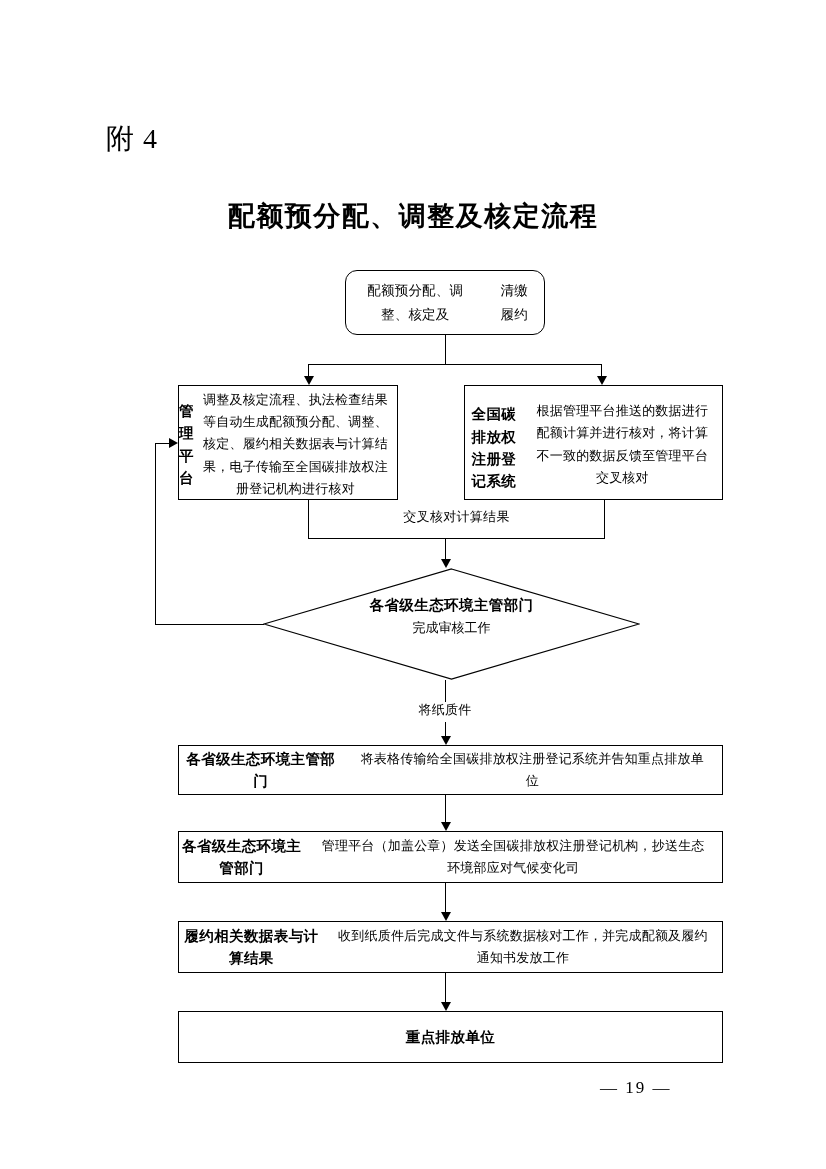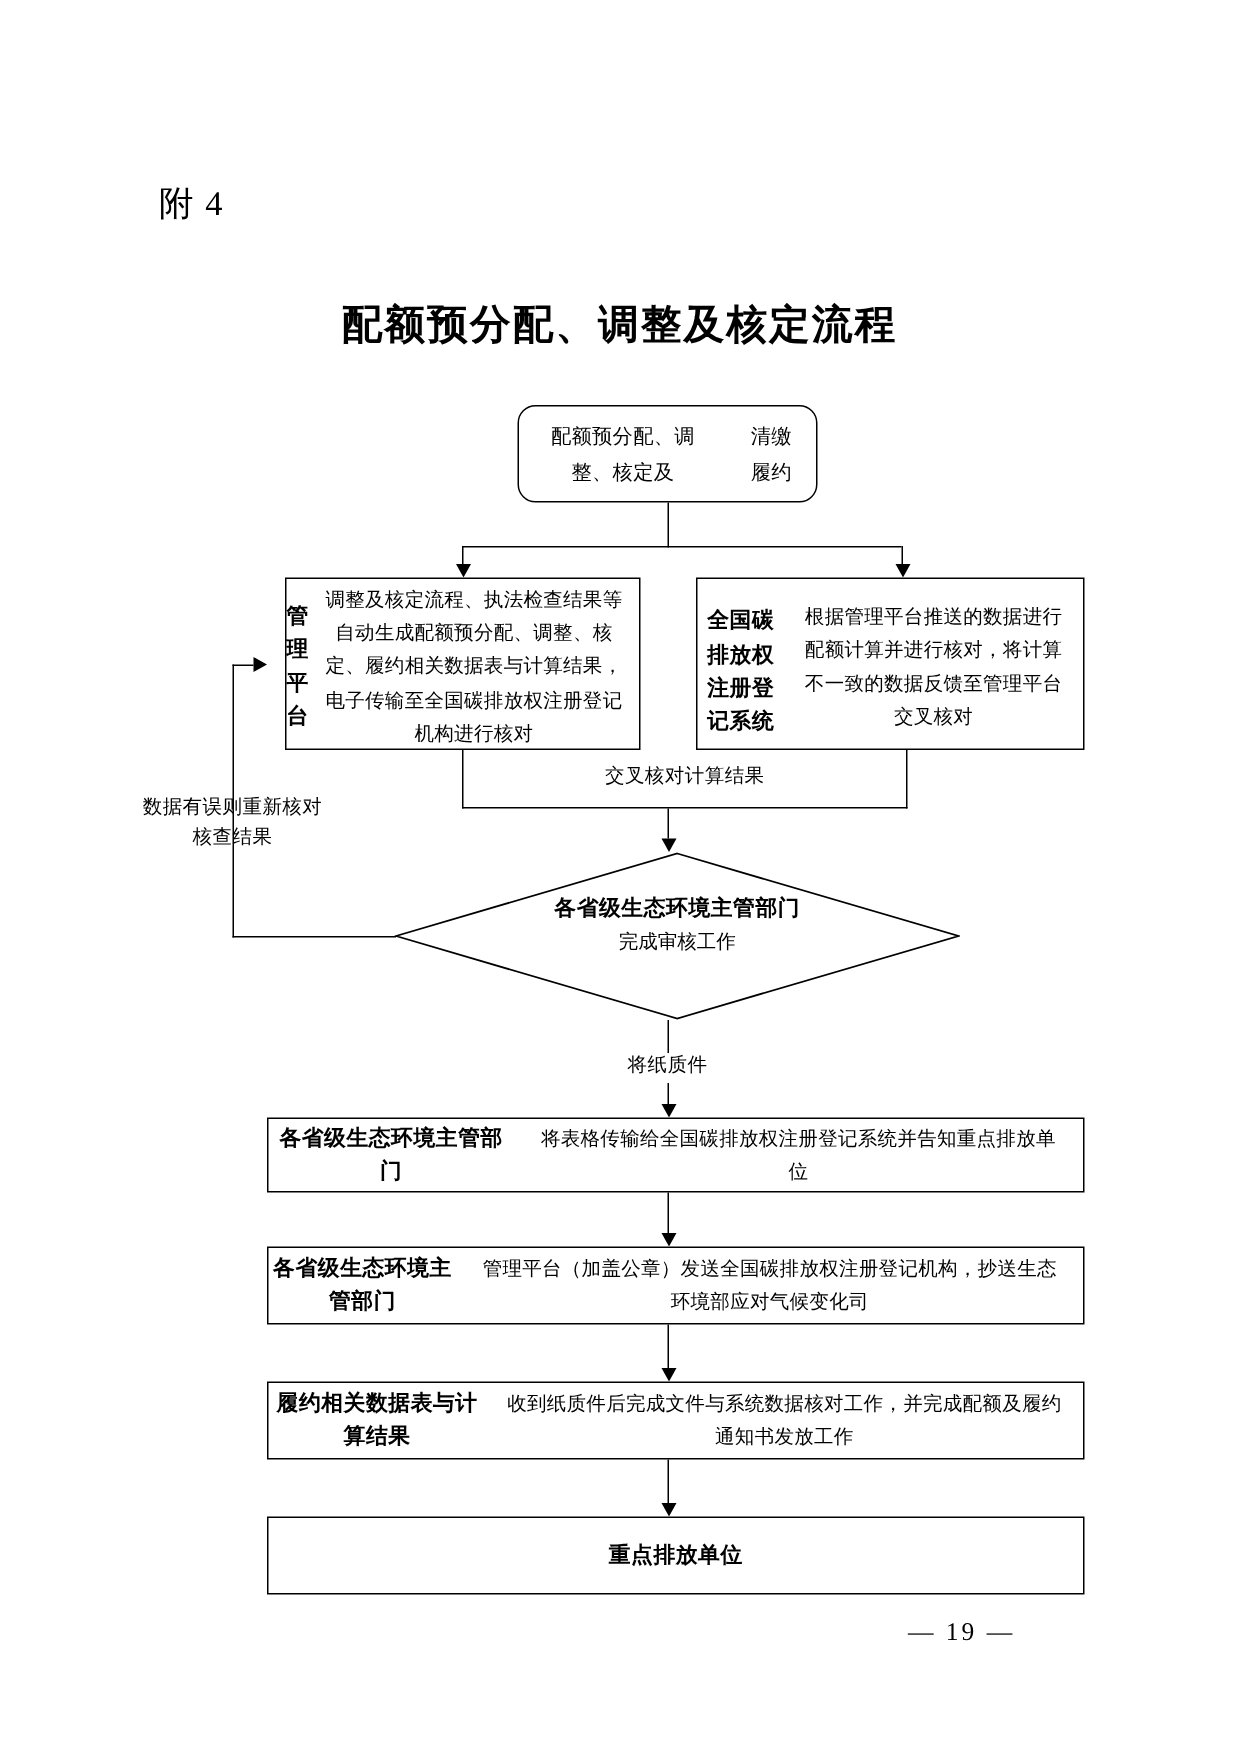--- a/index.html
+++ b/index.html
@@ -17,40 +17,40 @@
     height: 1169px;
     overflow: hidden;
     background: #ffffff;
   }
 
   
   .attach-label {
     position: absolute;
     left: 106px;
     top: 120px;
-    font-size: 23px;
+    font-size: 28px;
     letter-spacing: 1px;
     white-space: nowrap;
   }
   .doc-title {
     position: absolute;
     left: 0;
     top: 198px;
     width: 826px;
     text-align: center;
     font-size: 27px;
     font-weight: bold;
     letter-spacing: 1.5px;
   }
   .page-footer {
     position: absolute;
     left: 0;
     top: 1078px;
     width: 734px;
-    text-align: center;
+    text-align: left;
     font-size: 17px;
     letter-spacing: 2px;
     padding-right: 52px;
     box-sizing: border-box;
   }
   .page-footer .pf-inner {
     display: inline-block;
     margin-left: 600px;
   }
 
@@ -85,23 +85,23 @@
     width: 200px;
     height: 65px;
     border-radius: 12px;
   }
   #start-node .n-body {
     font-size: 13.5px;
     line-height: 1.72;
   }
 
   #platform-node {
-    left: 190px;
+    left: 178px;
     top: 385px;
-    width: 237px;
+    width: 220px;
     height: 115px;
     padding-top: 4px;
   }
   #platform-node .n-body { padding: 0 8px; }
 
   #registry-node {
     left: 464px;
     top: 385px;
     width: 259px;
     height: 115px;
@@ -233,24 +233,20 @@
   <div class="bracket"></div>
   <div class="bracket-label">交叉核对计算结果</div>
 
   <div class="ln ln-v" style="left:445px; top:539px; height:20px;"></div>
   <div class="arrow-down" style="left:441px; top:559px;"></div>
 
   <div class="ln ln-h" style="left:155px; top:624px; width:109px;"></div>
   <div class="ln ln-v" style="left:155px; top:443px; height:182px;"></div>
   <div class="ln ln-h" style="left:155px; top:443px; width:14px;"></div>
   <div class="arrow-right" style="left:169px; top:438px;"></div>
-  <div class="edge-label" style="left:85px; top:528px; width:140px;">
-    <div>数据有误则重新核对</div>
-    <div>核查结果</div>
-  </div>
 
   <div id="review-diamond">
     <svg viewBox="0 0 377 112" preserveAspectRatio="none">
       <polygon points="188.5,1 376,56 188.5,111 1,56" fill="#ffffff" stroke="#000000" stroke-width="1.2"></polygon>
     </svg>
     <div class="d-text">
       <div class="n-title">各省级生态环境主管部门</div>
       <div class="n-body">完成审核工作</div>
     </div>
   </div>

